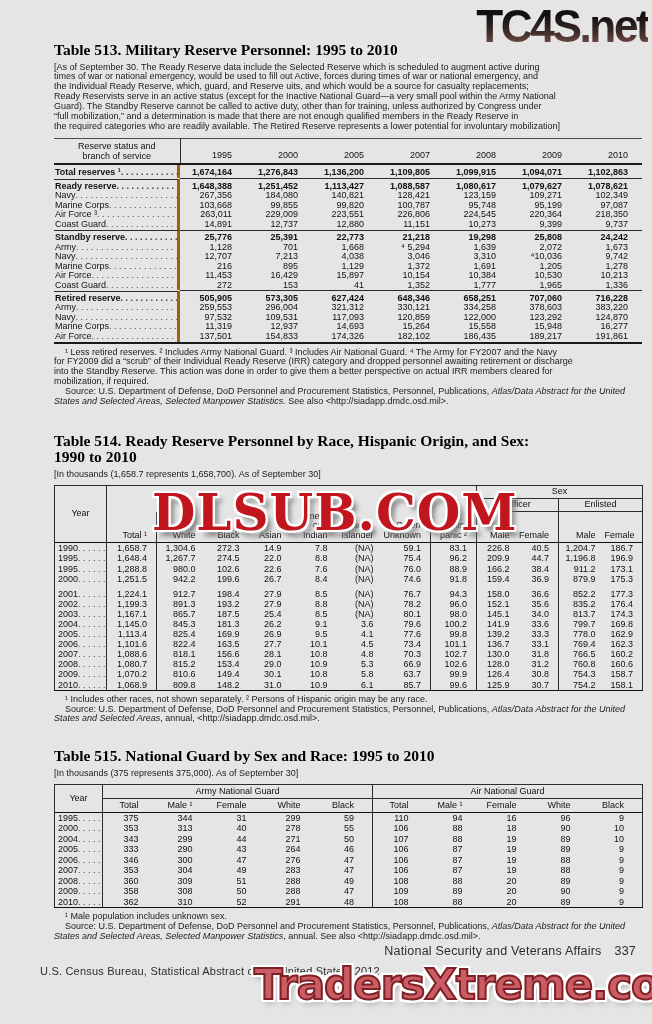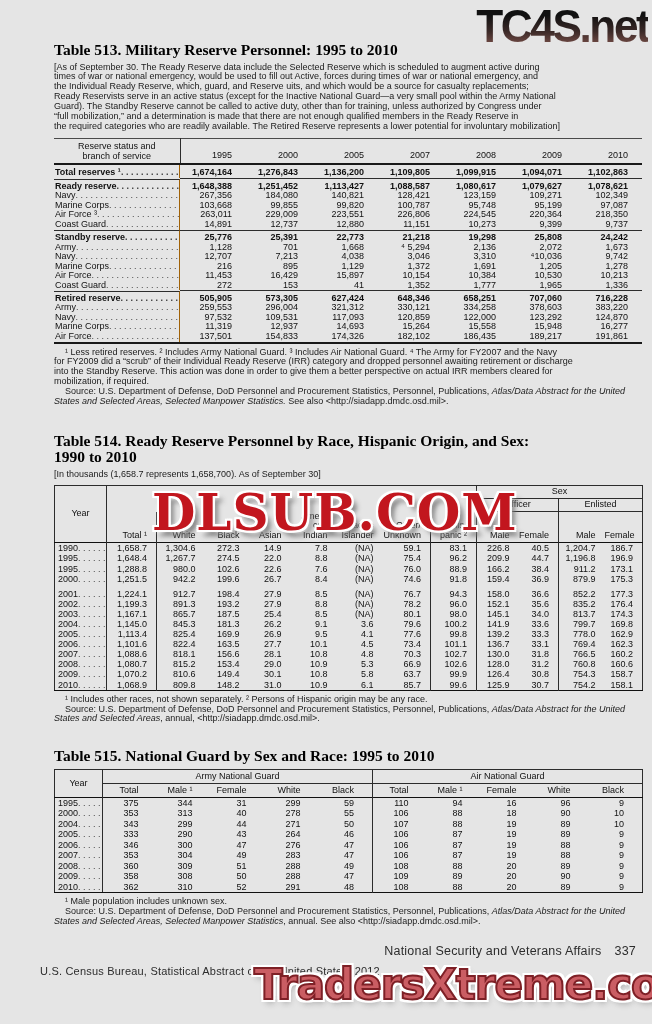--- a/index.html
+++ b/index.html
@@ -21,21 +21,21 @@
   .lbl{display:flex;align-items:baseline;overflow:hidden;line-height:9.8px;}
   .lbl-t{white-space:nowrap;padding-left:1px;}
   .leader{flex:1;overflow:hidden;white-space:nowrap;color:#3a3a3a;}
   .leader::after{content:" . . . . . . . . . . . . . . . . . . . . . . . . . . . . . . . . . . . .";}
 
   
   .t513{margin-top:6px;border-bottom:2px solid #191919;}
   .t513 thead{border-top:1px solid #4a4a4a;border-bottom:2px solid #191919;}
   .t513 th.stub{white-space:pre-line;text-align:center;line-height:10.2px;padding:2px 0;border-right:1px solid #2c2c2c;}
   .t513 th.yr{text-align:right;padding-right:14px;vertical-align:bottom;padding-bottom:3px;}
-  .t513 td.lbl{border-right:1px solid #a16207;}
+  .t513 td.lbl{border-right:3px solid #a16207;}
   .t513 tr.total td{font-weight:bold;padding-top:2.5px;padding-bottom:1px;}
   .t513 tr.section td{font-weight:bold;border-top:1px solid #2c2c2c;padding-top:2px;}
   .t513 tbody td{line-height:9.55px;}
 
   
   .t514{margin-top:4px;border:1px solid #2c2c2c;border-bottom:1.5px solid #111;}
   .t514 thead{border-bottom:1.5px solid #111;}
   .t514 thead th{vertical-align:bottom;text-align:right;padding-right:9px;white-space:pre-line;line-height:9.6px;}
   .t514 th.year-h{vertical-align:middle;text-align:center;padding:0;border-right:1px solid #2c2c2c;}
   .t514 th.grp{text-align:center;padding:1px 0 1.5px 0;vertical-align:middle;}
@@ -222,21 +222,21 @@
           </tr>
           <tr>
             <td class="lbl">
               <span class="lbl-t">Army</span>
               <span class="leader"></span>
             </td>
             <td class="num">1,128</td>
             <td class="num">701</td>
             <td class="num">1,668</td>
             <td class="num">⁴ 5,294</td>
-            <td class="num">2,136</td>
+            <td class="num">1,639</td>
             <td class="num">2,072</td>
             <td class="num">1,673</td>
           </tr>
           <tr>
             <td class="lbl">
               <span class="lbl-t">Navy</span>
               <span class="leader"></span>
             </td>
             <td class="num">12,707</td>
             <td class="num">7,213</td>
@@ -666,20 +666,21 @@
           </tr>
         </tbody>
     </table>
 
     <p class="fn">¹ Includes other races, not shown separately. ² Persons of Hispanic origin may be any race.</p>
     <p class="src"><span>Source: U.S. Department of Defense, DoD Personnel and Procurement Statistics, Personnel, Publications, </span><span class="it">Atlas/Data Abstract for the United States and Selected Areas</span><span>, annual, &lt;http://siadapp.dmdc.osd.mil&gt;.</span></p>
 
     <div class="spacer-24"></div>
 
     <h1 class="tbl-title">Table 515. National Guard by Sex and Race: 1995 to 2010</h1>
+    <p class="note">[In thousands (375 represents 375,000). As of September 30]</p>
 
     <table class="t515">
       <colgroup>
         <col style="width:48px">
           <col style="width:54px">
           <col style="width:54px">
           <col style="width:54px">
         <col style="width:54px">
           <col style="width:54px">
           <col style="width:54px">

